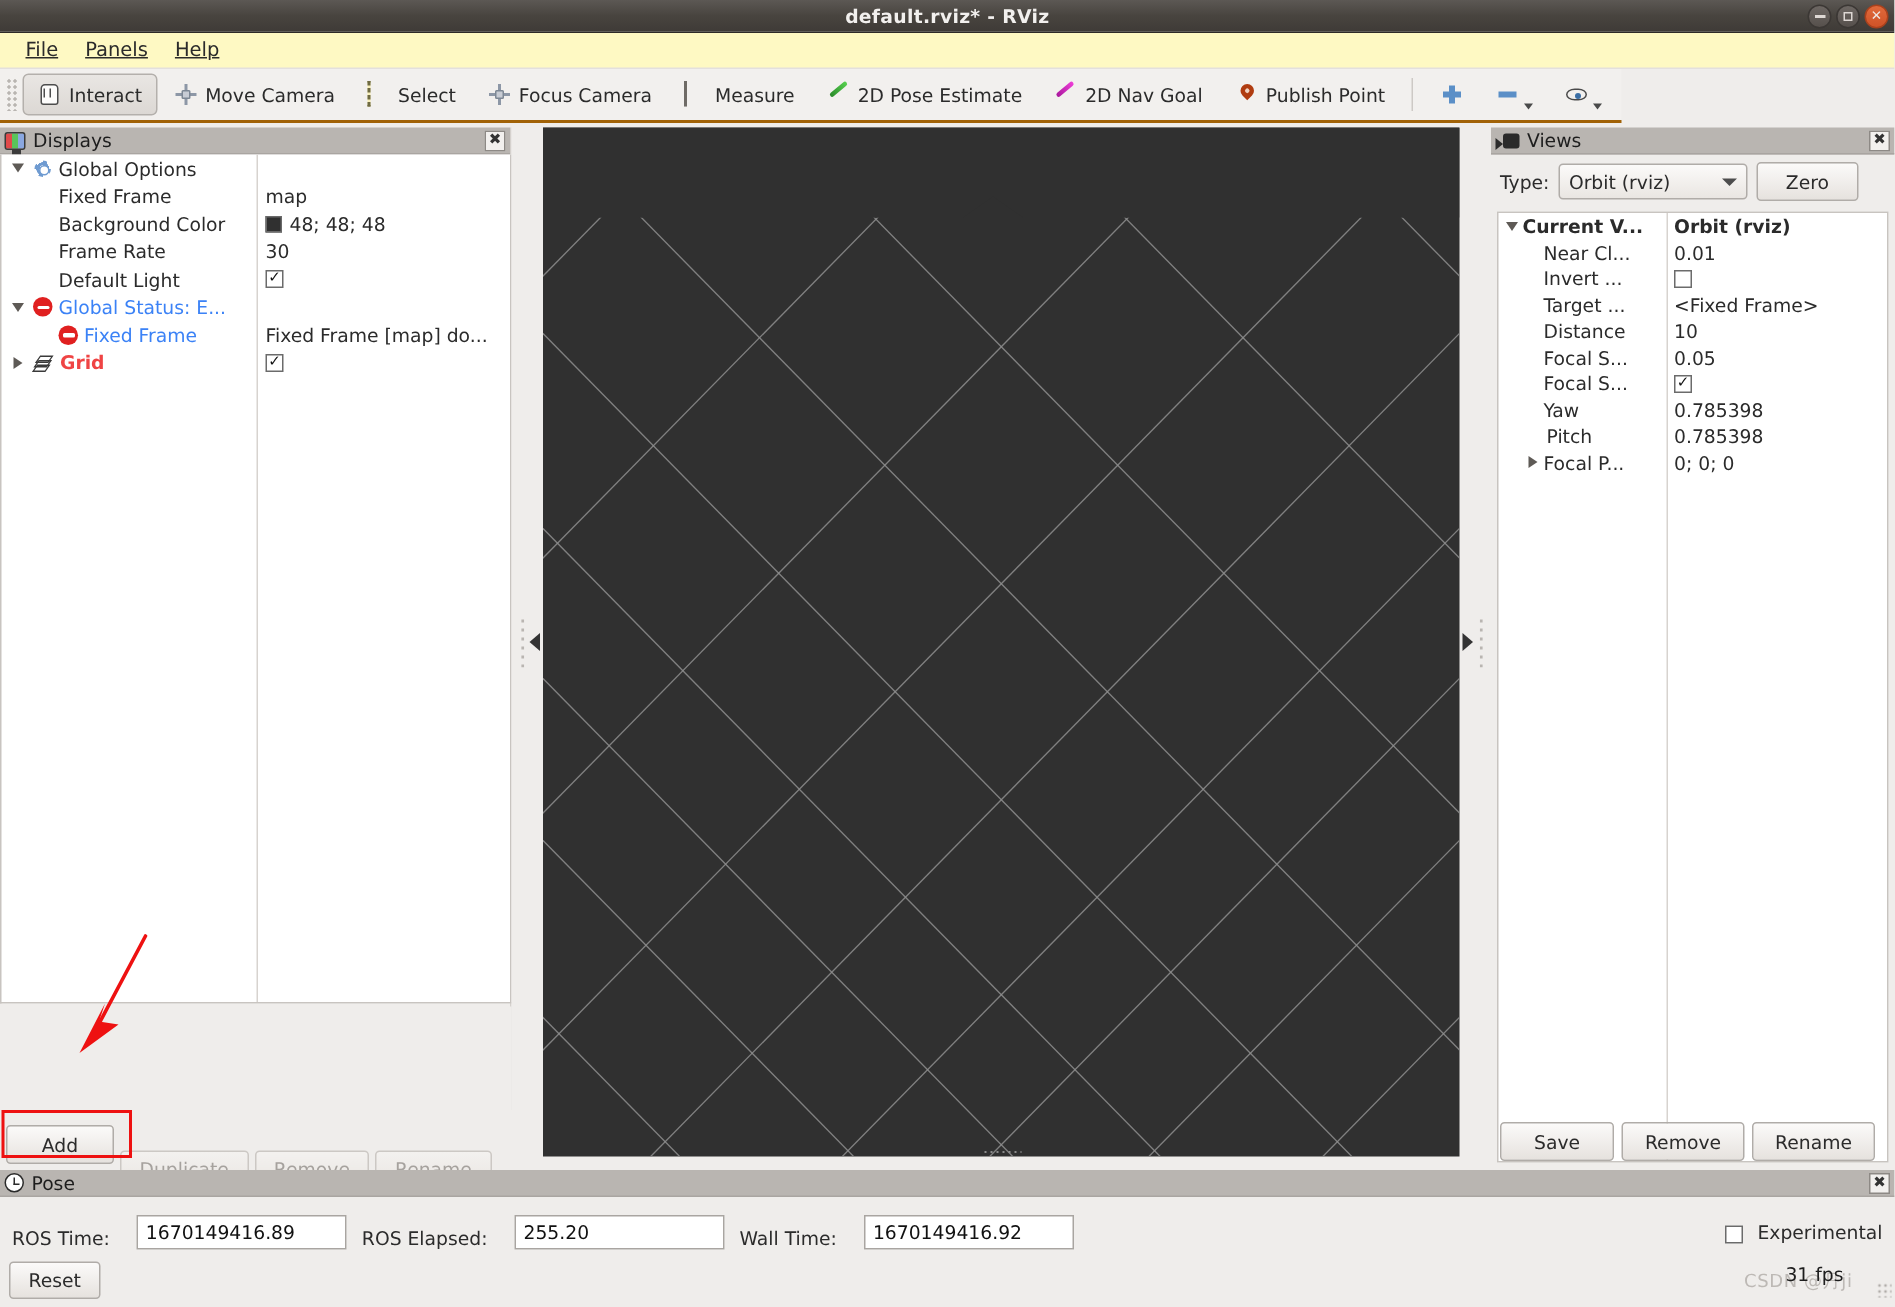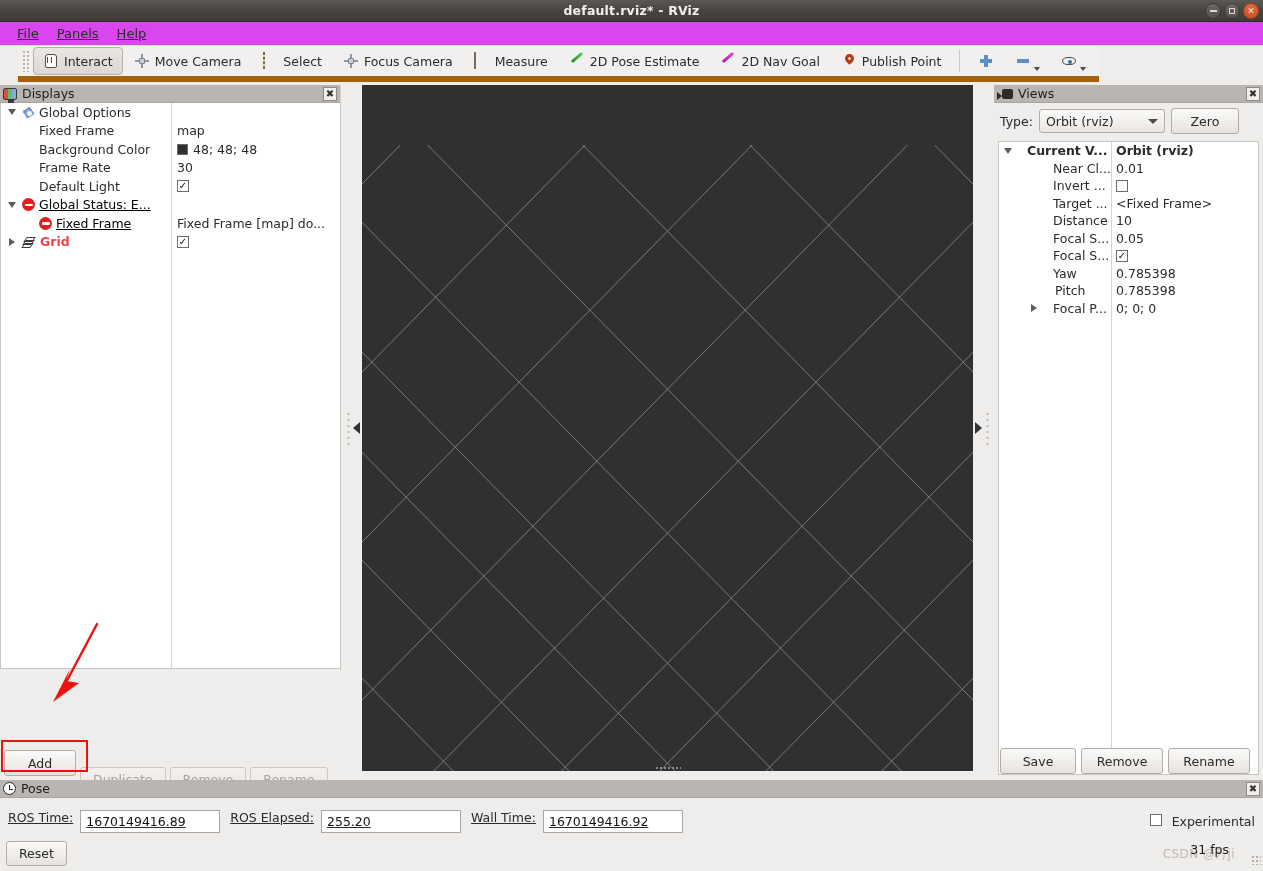--- a/index.html
+++ b/index.html
@@ -33,30 +33,30 @@
   .winbtn.close { background: linear-gradient(to bottom, #e06a3b, #cf5227); border-color: #a8411d; }
   .winbtn .g { position: absolute; left: 0; top: 0; width: 100%; height: 100%;
                display: flex; align-items: center; justify-content: center;
                color: #efeae6; font-size: 9px; line-height: 1; }
   .winbtn .bar { width: 7px; height: 1.5px; background: #ded8d4; }
   .winbtn .sq  { width: 6px; height: 6px; border: 1.5px solid #ded8d4; }
 
   
   .menubar {
     position: absolute; left: 0; top: 22px; width: 1263px; height: 24px;
-    background: #d946ef; border-bottom: 1px solid #e3e0dd;
+    background: #fef9c3; border-bottom: 1px solid #e3e0dd;
     display: flex; align-items: center; padding-left: 8px;
   }
   .menuitem { padding: 2px 9px; font-size: 13px; color: #2b2b2b; cursor: default; }
   .menuitem u { text-decoration: underline; }
 
   
   .toolbar {
-    position: absolute; left: 18px; top: 46px; width: 1081px; height: 36px;
-    background: #f2f0ee; border-bottom: 6px solid #a16207;
+    position: absolute; left: 0; top: 46px; width: 1081px; height: 36px;
+    background: #f2f0ee; border-bottom: 2px solid #a16207;
     display: flex; align-items: center; padding-left: 4px; gap: 1px;
   }
   .tb-grip { width: 8px; height: 22px; margin-right: 2px;
     background-image: radial-gradient(circle, #b9b5b1 1px, transparent 1.2px);
     background-size: 4px 4px; }
   .tbtn { display: flex; align-items: center; gap: 5px; height: 28px;
           padding: 0 9px; border: 1px solid transparent; border-radius: 3px;
           font-size: 12.5px; white-space: nowrap; cursor: default; }
   .tbtn.active { background: linear-gradient(to bottom,#e9e6e3,#dcd8d4);
                  border: 1px solid #b4b0ac; border-radius: 4px; }
@@ -160,21 +160,21 @@
   .ic-err:after { content:""; position:absolute; left:2.5px; top:5.4px; width:8px; height:2.4px; background:#fff; border-radius:1px; }
   .ic-grid { width:14px;height:12px;flex:none;position:relative; }
   .ic-grid span { position:absolute; border:1.2px solid #3a3a3a; width:9px; height:5px;
      transform: skewX(-35deg); }
   .ic-grid .a { left:3px; top:1px; }
   .ic-grid .b { left:2px; top:4px; }
   .ic-grid .c { left:1px; top:7px; }
   .swatch { width:11px;height:11px;background:#303030;border:1px solid #6a6a6a;flex:none; }
   .cbx { width:12px;height:12px;background:#fff;border:1px solid #6b6b6b;flex:none;
      display:flex;align-items:center;justify-content:center;font-size:10px;line-height:1;color:#111; }
-  .red-t { color: #000000; text-decoration: underline; }
+  .red-t { color: #3b82f6; }
   .blue-t { color: #ef4444; font-weight: bold; }
   .bold-t { font-weight: bold; }
 
   .disp-blank {
     position: absolute; left: 0; top: 586px; width: 341px; height: 72px;
     background: #efedeb;
   }
   .btnrow {
     position: absolute; left: 0; top: 658px; width: 341px; height: 40px;
     display: flex; align-items: center; gap: 4px; padding: 0 4px;
@@ -222,38 +222,38 @@
     border: 1px solid #b0aca8; border-radius: 3px;
     display: flex; align-items: center; padding: 0 6px; font-size: 12.5px;
   }
   .combo .cv { flex: 1; }
   .combo .ca { width:0;height:0;border-left:5px solid transparent;border-right:5px solid transparent;border-top:5px solid #4d4d4d; }
   .views-tree {
     position: absolute; left: 4px; top: 56px; width: 261px; height: 634px;
     background: #fff; border: 1px solid #c8c4c0; overflow: hidden;
   }
   .vrow { display: flex; align-items: center; height: 17.5px; font-size: 12.5px; }
-  .vname { width: 112px; display: flex; align-items: center; gap: 13px; overflow: hidden; white-space: nowrap; }
+  .vname { width: 112px; display: flex; align-items: center; gap: 1px; overflow: hidden; white-space: nowrap; }
   .vval { flex: 1; padding-left: 5px; display:flex; align-items:center; overflow: hidden; white-space: nowrap; }
   .vcol-div { position: absolute; left: 112px; top: 0; width: 1px; height: 634px; background: #d7d3cf; }
   .views-btns {
     position: absolute; left: 0; top: 656px; width: 269px; height: 40px;
     display: flex; align-items: center; gap: 5px; padding: 0 6px;
   }
 
   
   #time-panel { position: absolute; left: 0; top: 780px; width: 1263px; height: 91px; background: #efedeb; }
   .time-title { width: 1263px; }
   .time-row { position: absolute; left: 0; top: 26px; width: 1263px; height: 30px;
      display: flex; align-items: center; padding: 0 8px; }
-  .tfield { display: flex; align-items: flex-start; gap: 7px; text-decoration: underline; }
+  .tfield { display: flex; align-items: flex-end; gap: 18px; }
   .tfield label { font-size: 12.5px; }
   .tinput { height: 23px; background: #fff; border: 1px solid #a9a5a1;
      display: flex; align-items: center; padding: 0 5px; font-size: 12.5px; color: #111; }
-  .exp { margin-left: auto; display:flex; align-items:flex-start; gap:10px; font-size:12.5px; }
+  .exp { margin-left: auto; display:flex; align-items:flex-end; gap:10px; font-size:12.5px; }
   .reset-row { position: absolute; left: 0; top: 58px; width: 1263px; height: 30px;
      display: flex; align-items: center; padding: 0 6px; }
   .fps { position: absolute; right: 34px; top: 62px; font-size: 12.5px; color: #1d1d1d; }
   .watermark { position: absolute; right: 28px; top: 66px; font-size: 12px; color: #bdb9b5; letter-spacing:0.4px; }
   .resize-grip { position:absolute; right:2px; bottom:6px; width:10px; height:10px;
      background-image: radial-gradient(circle,#b0aca8 0.9px, transparent 1.1px);
      background-size: 4px 4px; }
 
   .arrow-svg { position: absolute; left: 0; top: 0; pointer-events: none; }
 </style>

